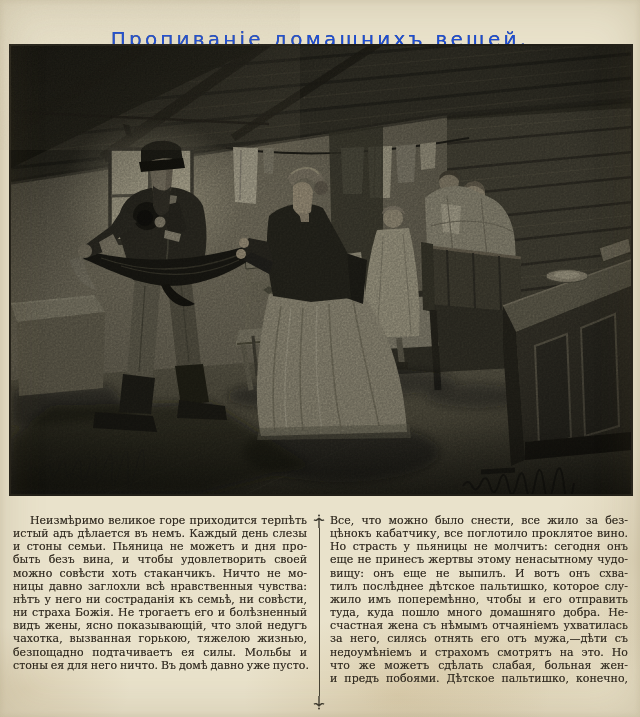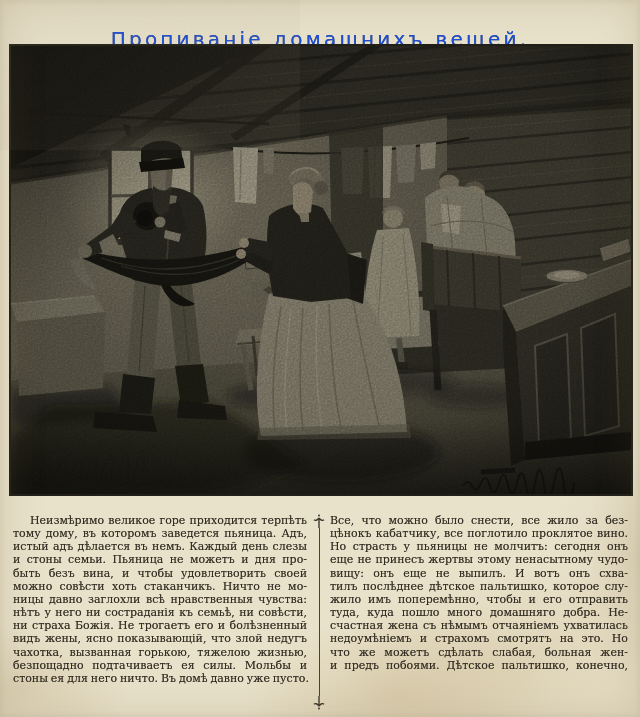--- a/index.html
+++ b/index.html
@@ -399,21 +399,20 @@
   <rect x="0" y="380" width="620" height="68" fill="url(#botDark)"></rect>
   <rect x="0" y="0" width="620" height="448" fill="url(#tlDark)"></rect>
   <rect x="0" y="0" width="620" height="448" fill="url(#vg)"></rect>
   <rect x="0" y="0" width="620" height="448" filter="url(#grainF)" opacity="0.3"></rect>
 </svg>
 </div>
 
 <div class="article">
   <div class="col col-left">
     <div class="tline indent">Неизмѣримо великое горе приходится терпѣть</div>
-    <div class="tline">тому дому, въ которомъ заведется пьяница. Адъ,</div>
     <div class="tline">истый адъ дѣлается въ немъ. Каждый день слезы</div>
     <div class="tline">и стоны семьи. Пьяница не можетъ и дня про-</div>
     <div class="tline">быть безъ вина, и чтобы удовлетворить своей</div>
     <div class="tline">можно совѣсти хоть стаканчикъ. Ничто не мо-</div>
     <div class="tline">ницы давно заглохли всѣ нравственныя чувства:</div>
     <div class="tline">нѣтъ у него ни состраданія къ семьѣ, ни совѣсти,</div>
     <div class="tline">ни страха Божія. Не трогаетъ его и болѣзненный</div>
     <div class="tline">видъ жены, ясно показывающій, что злой недугъ</div>
     <div class="tline">чахотка, вызванная горькою, тяжелою жизнью,</div>
     <div class="tline">безпощадно подтачиваетъ ея силы. Мольбы и</div>
@@ -422,20 +421,21 @@
   <div class="col col-right">
     <div class="tline">Все, что можно было снести, все жило за без-</div>
     <div class="tline">цѣнокъ кабатчику, все поглотило проклятое вино.</div>
     <div class="tline">Но страсть у пьяницы не молчитъ: сегодня онъ</div>
     <div class="tline">еще не принесъ жертвы этому ненасытному чудо-</div>
     <div class="tline">вищу: онъ еще не выпилъ. И вотъ онъ схва-</div>
     <div class="tline">тилъ послѣднее дѣтское пальтишко, которое слу-</div>
     <div class="tline">жило имъ поперемѣнно, чтобы и его отправить</div>
     <div class="tline">туда, куда пошло много домашняго добра. Не-</div>
     <div class="tline">счастная жена съ нѣмымъ отчаяніемъ ухватилась</div>
+    <div class="tline">за него, силясь отнять его отъ мужа,—дѣти съ</div>
     <div class="tline">недоумѣніемъ и страхомъ смотрятъ на это. Но</div>
     <div class="tline">что же можетъ сдѣлать слабая, больная жен-</div>
     <div class="tline">и предъ побоями. Дѣтское пальтишко, конечно,</div>
   </div>
 </div>
 
 <div class="divider">
   <svg width="12" height="14" viewBox="0 0 12 14">
     <g stroke="#3d3a30" stroke-width="1.4" fill="none">
       <circle cx="6" cy="1.6" r="1" fill="#3d3a30" stroke="none"></circle>

